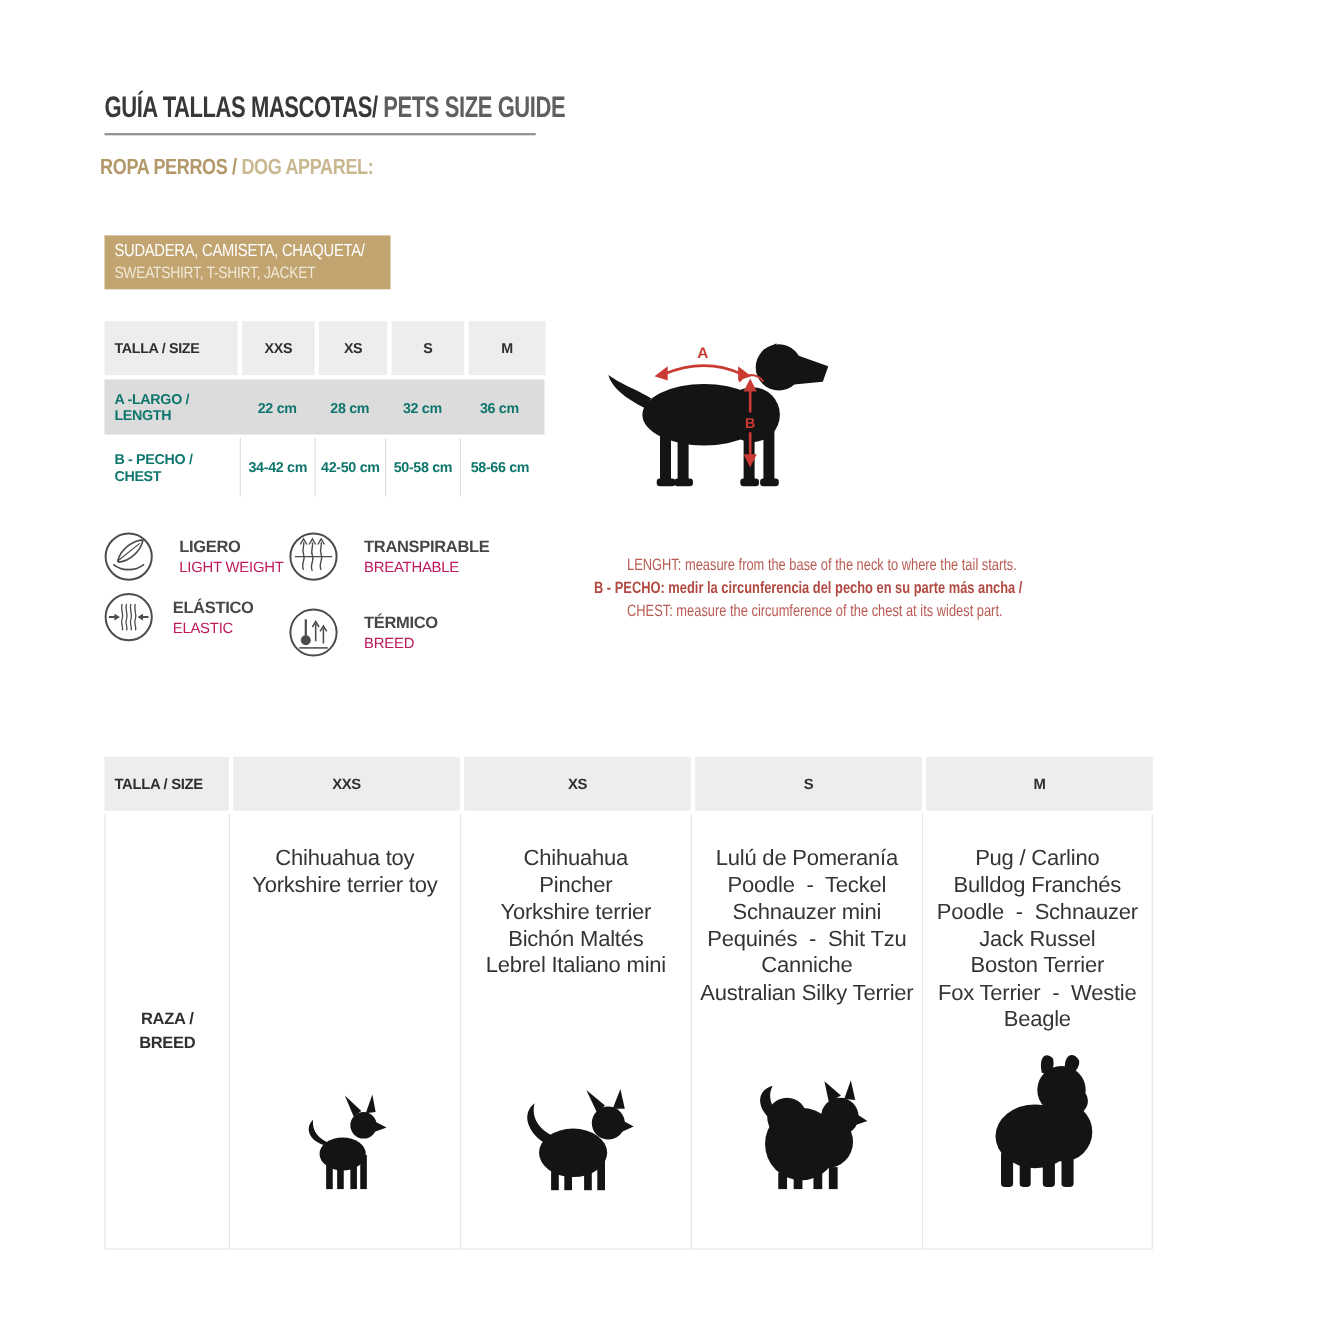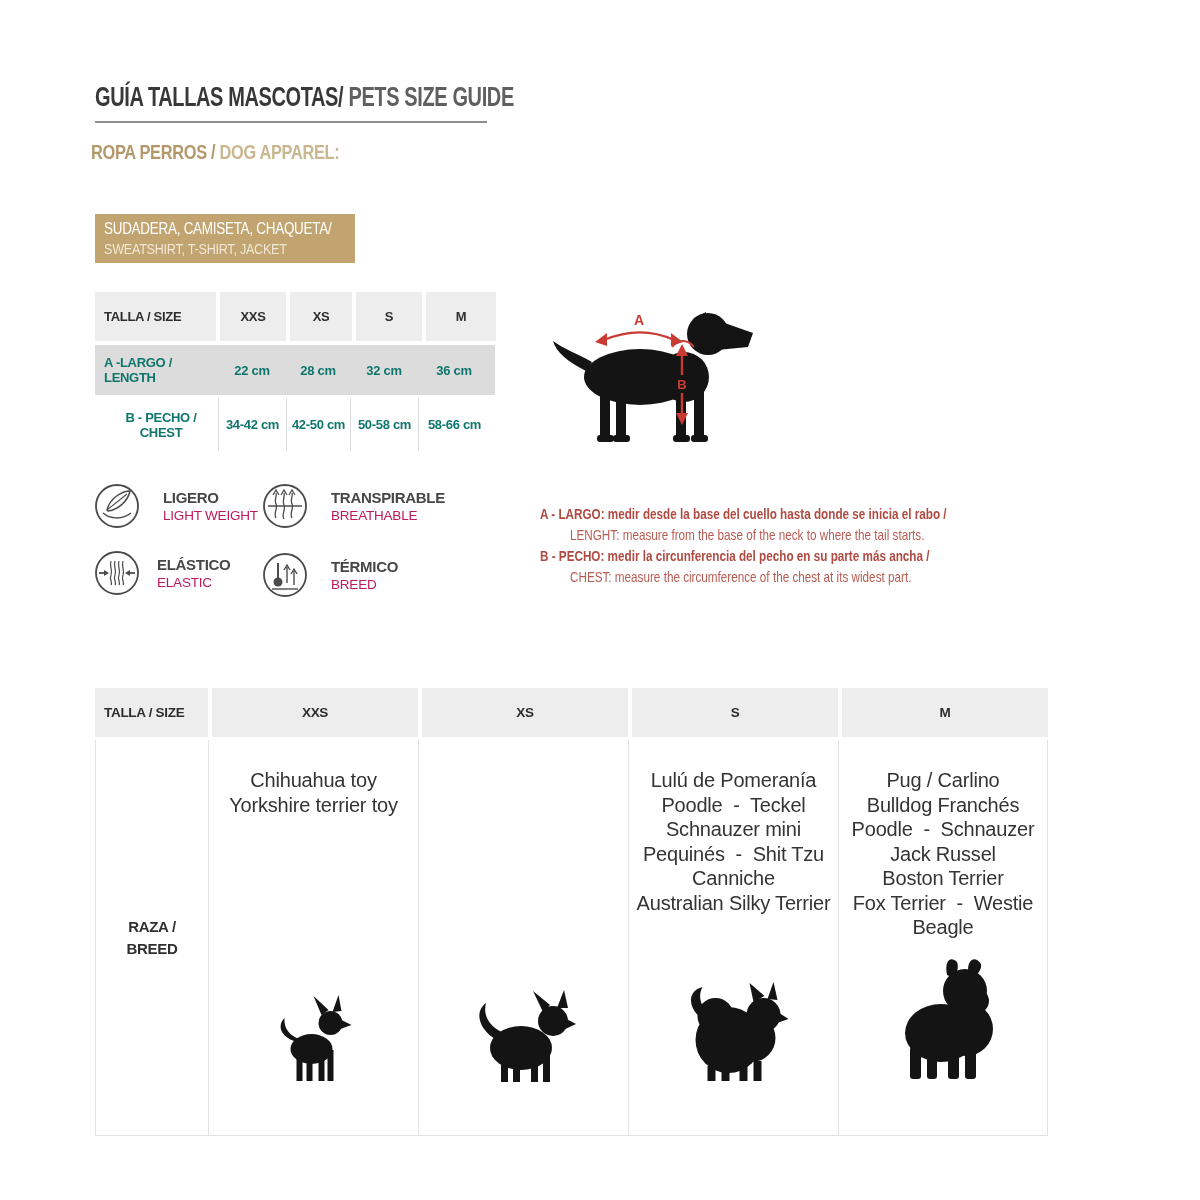--- a/index.html
+++ b/index.html
@@ -27,31 +27,31 @@
   
   .size-table{left:95px;top:292px;width:400px;font-size:13px;}
   .st-head{display:grid;grid-template-columns:121px 66px 62px 66px 70px;column-gap:4px;}
   .st-head>div{background:#ededed;height:49px;display:flex;align-items:center;justify-content:center;font-weight:bold;color:#2e2e2e;letter-spacing:-.3px;}
   .st-head>div:first-child{justify-content:flex-start;padding-left:9px;}
   .st-row{display:grid;grid-template-columns:123px 68px 64px 68px 72px;}
   .st-row>div{display:flex;align-items:center;justify-content:center;font-weight:bold;color:#0f766e;letter-spacing:-.3px;}
   .st-row>div:first-child{justify-content:flex-start;padding-left:9px;}
   .row-a{margin-top:4px;background:#dcdcdc;height:50px;}
   .row-b{margin-top:3px;background:#ffffff;height:53px;}
-  .row-b>div{border-left:1px solid #dcdcdc;text-align:center;}
+  .row-b>div{border-left:1px solid #dcdcdc;}
   .row-b>div:first-child{border-left:none;}
 
   
   .diagram{left:548px;top:298px;}
 
   
   .feature{display:flex;align-items:center;gap:22px;}
   .f1{left:93px;top:482px;}
   .f2{left:261px;top:482px;}
-  .f3{left:93px;top:549px;gap:16px;}
+  .f3{left:93px;top:537px;gap:16px;}
   .f4{left:261px;top:551px;}
   .feat-es{font-size:15px;font-weight:bold;color:#474747;letter-spacing:-.3px;line-height:18px;}
   .feat-en{font-size:13.5px;color:#be185d;letter-spacing:-.2px;line-height:17px;}
   .icon-svg{stroke:#4b4b4b;fill:none;}
 
   
   .notes{left:540px;top:503px;font-size:15px;color:#b04a42;}
   .notes .squeeze{transform:scaleX(.78);}
   .note-es{font-weight:bold;line-height:21px;}
   .note-en{padding-left:30px;line-height:21px;color:#b85b52;}
@@ -203,21 +203,20 @@
     <path d="M30,23 L33,18 L36,23" stroke-width="1.4"></path>
     <line x1="11" y1="38" x2="37" y2="38" stroke-width="1.4"></line>
   </svg>
   <div>
       <div class="feat-es">TÉRMICO</div>
        <div class="feat-en">BREED</div>
     </div>
 </div>
 
 <div class="abs notes">
-  <div class="note-es"><span class="squeeze">A - LARGO: medir desde la base del cuello hasta donde se inicia el rabo /</span></div>
   <div class="note-en"><span class="squeeze">LENGHT: measure from the base of the neck to where the tail starts.</span></div>
   <div class="note-es"><span class="squeeze">B - PECHO: medir la circunferencia del pecho en su parte más ancha /</span></div>
   <div class="note-en"><span class="squeeze">CHEST: measure the circumference of the chest at its widest part.</span></div>
 </div>
 
 <div class="abs breed-table">
   <div class="bt-head">
     <div>TALLA /  SIZE</div>
     <div>XXS</div>
     <div>XS</div>
@@ -241,20 +240,25 @@
           <path d="M23,48 C10,44 5,33 13,25 C12,36 19,43 28,46 Z"></path>
           <rect x="25" y="63" width="6" height="25"></rect>
           <rect x="35" y="66" width="6" height="22"></rect>
           <rect x="47" y="63" width="6" height="25"></rect>
           <rect x="56" y="57" width="6" height="31"></rect>
         </g>
       </svg>
     </div>
 
     <div class="bt-cell">
+      <div class="breeds">Chihuahua
+Pincher
+Yorkshire terrier
+Bichón Maltés
+Lebrel Italiano mini</div>
       <svg class="sil" width="110" height="93" viewBox="0 0 110 93">
         <g fill="#141414">
           <ellipse cx="52" cy="58" rx="31" ry="22"></ellipse>
           <circle cx="84" cy="31" r="15"></circle>
           <polygon points="92,26 107,34 92,41"></polygon>
           <polygon points="74,22 64,1 81,15"></polygon>
           <polygon points="88,18 95,0 99,18"></polygon>
           <path d="M26,49 C10,39 5,22 17,13 C13,28 24,39 35,43 Z"></path>
           <path d="M66,42 C77,50 79,65 70,76 L57,71 C64,62 64,50 59,43 Z"></path>
           <rect x="32" y="71" width="7" height="21"></rect>

